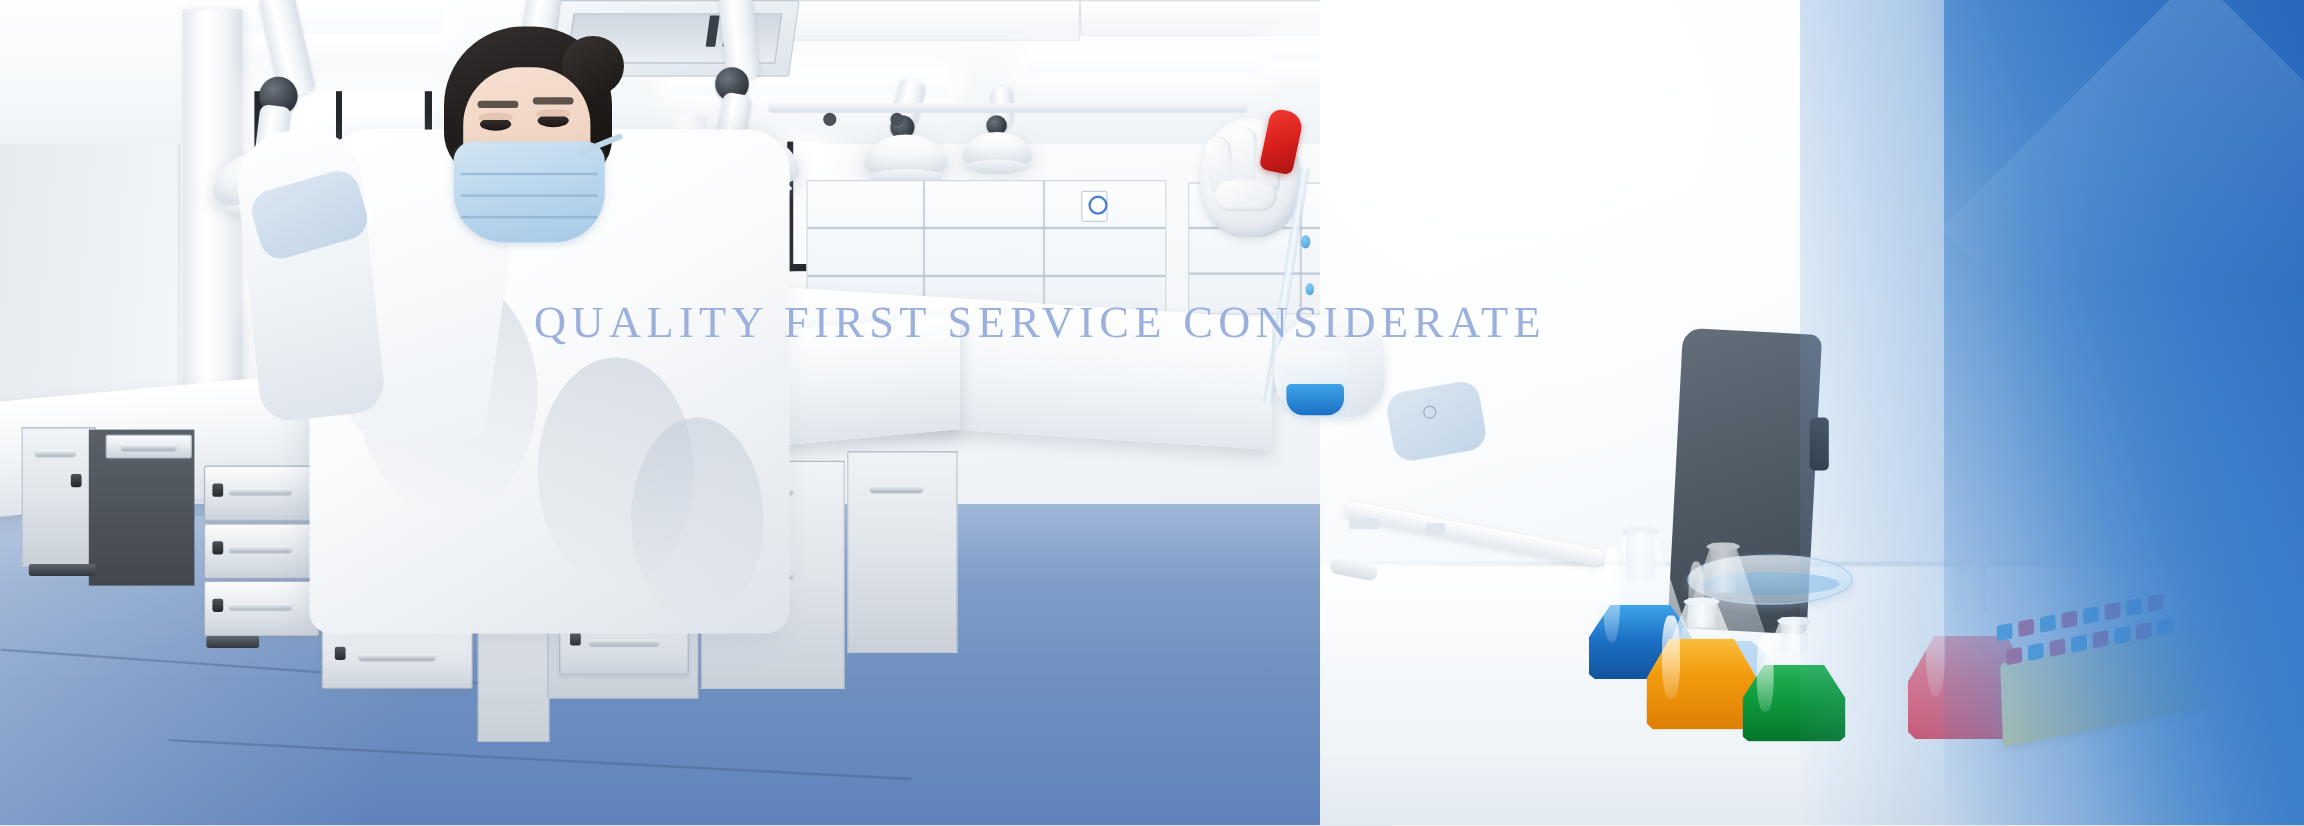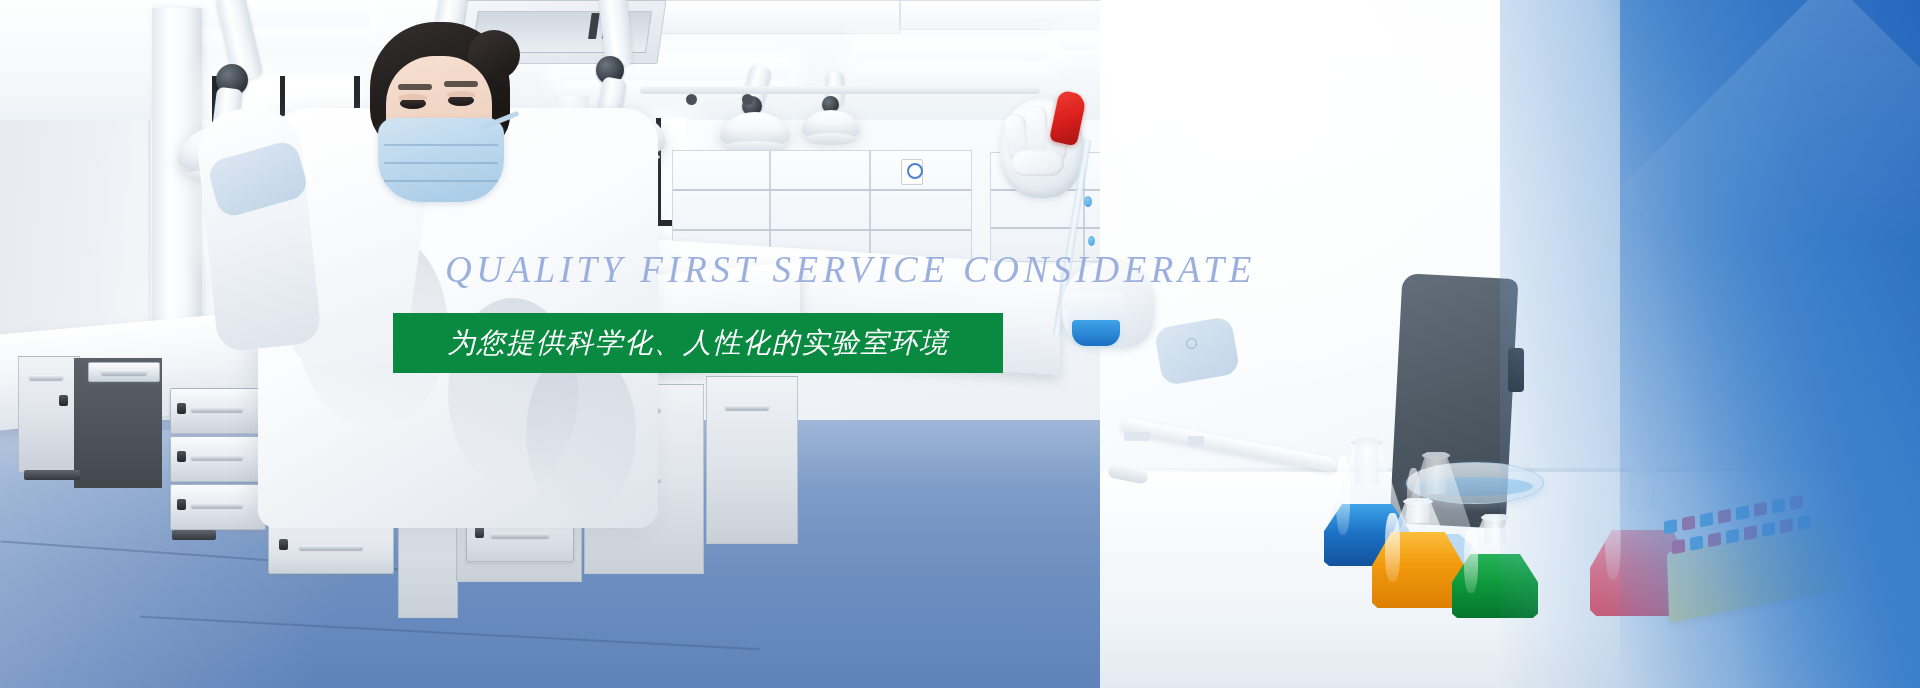--- a/index.html
+++ b/index.html
@@ -442,21 +442,21 @@
   }
   .tip-row {
     position:absolute; display:flex; gap:5px;
     transform:skewY(-9deg) rotate(-2deg);
   }
   .tip {
     width:13px; height:13px; border-radius:2px;
   }
 
   
-  .text-block { position:absolute; left:0; top:0; width:1920px; height:688px;font-style:italic; }
+  .text-block { position:absolute; left:0; top:0; width:1920px; height:688px; }
 
   .headline-en {
     position:absolute; left:445px; top:248px;
     font-family:"Liberation Serif", serif;
     font-size:37px;
     letter-spacing:4.5px;
     color:#9cb0de;
     white-space:nowrap;
     text-shadow:0 1px 2px rgba(255,255,255,.55);
   }
@@ -787,18 +787,15 @@
   </div>
 
   <div class="blue-overlay"></div>
   <div class="blue-overlay-2"></div>
   <div class="blue-chevron"></div>
 
   <div class="text-block">
     <div class="headline-en">QUALITY FIRST SERVICE CONSIDERATE</div>
 
 
-    <div class="subbar">
-      <span class="subbar-text">为您提供科学化、人性化的实验室环境</span>
-    </div>
   </div>
 
 </div>
 
 </body></html>

